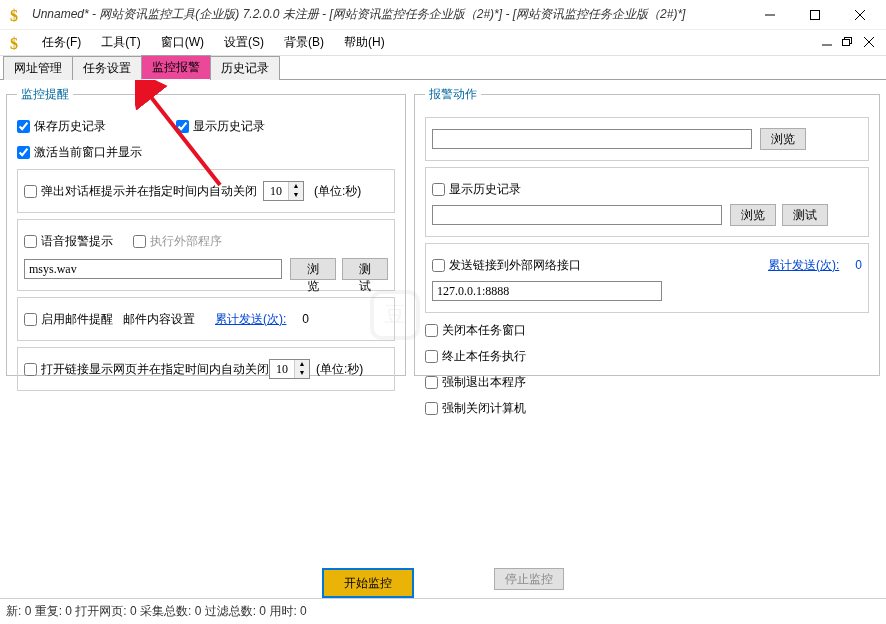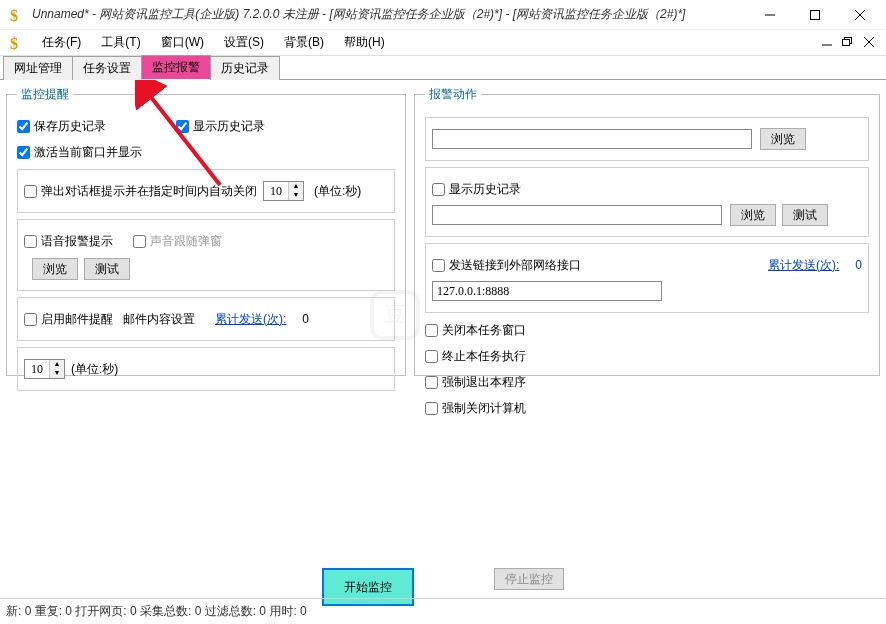--- a/index.html
+++ b/index.html
@@ -35,21 +35,21 @@
     input[type="checkbox"] { width: 13px; height: 13px; margin-right: 4px; vertical-align: middle; cursor: pointer; }
     label { display: inline-flex; align-items: center; cursor: pointer; }
     
     input[type="text"] { border: 1px solid #888; padding: 2px 4px; font-family: Liberation Serif, serif; font-size: 12px; height: 20px; }
     .spinner { display: inline-flex; border: 1px solid #888; height: 20px; }
     .spinner input { border: none; width: 24px; text-align: center; height: 18px; padding: 0; }
     .spinner .spbtns { display: flex; flex-direction: column; width: 15px; border-left: 1px solid #ccc; }
     .spinner .spb { flex: 1; font-size: 7px; line-height: 8px; text-align: center; background: #f0f0f0; cursor: pointer; }
     
     .btn { border: 1px solid #adadad; background: #e1e1e1; padding: 2px 10px; cursor: pointer; font-family: inherit; font-size: 12px; height: 22px; }
-    .btn.primary { background: #5eead4; border: 2px solid #0078d7; padding: 3px 20px; height: 38px; }
+    .btn.primary { background: #eab308; border: 2px solid #0078d7; padding: 3px 20px; height: 30px; }
     .btn.disabled { color: #888; cursor: default; }
     
     .link { color: #0046d5; text-decoration: underline; cursor: pointer; }
     .graylabel { color: #999; }
     
     .bottom-btns { display: flex; justify-content: center; gap: 80px; padding: 10px 0; }
     .statusbar { border-top: 1px solid #d0d0d0; padding: 4px 6px; font-size: 12px; color: #333; position: absolute; bottom: 0; left: 0; right: 0; }
     
     .dollar-icon { color: #d4a000; font-weight: bold; font-size: 16px; font-family: Georgia, serif; }
     
@@ -158,24 +158,25 @@
 
       <div class="sec">
         <div class="frow">
           <label>
               <input type="checkbox" style="">
               <span>语音报警提示</span>
             </label>
           <span style="width:20px"></span>
           <label class="graylabel">
               <input type="checkbox" style="">
-              <span>声音跟随弹窗</span>
+              <span>执行外部程序</span>
             </label>
         </div>
         <div class="frow" style="margin-top:6px;">
+          <input type="text" style="width: 260px;" value="msys.wav">
           <span style="width:8px"></span>
           <button class="btn">浏览</button>
           <span style="width:6px"></span>
           <button class="btn">测试</button>
         </div>
       </div>
 
       <div class="sec">
         <div class="frow">
           <label>
@@ -186,20 +187,24 @@
           <span>邮件内容设置</span>
           <span style="width:20px"></span>
           <span class="link">累计发送(次):</span>
           <span style="width:16px"></span>
           <span>0</span>
         </div>
       </div>
 
       <div class="sec">
         <div class="frow">
+          <label>
+              <input type="checkbox" style="">
+              <span>打开链接显示网页并在指定时间内自动关闭</span>
+            </label>
           <span class="spinner">
             <input type="text" value="10" style="">
             <span class="spbtns">
                 <span class="spb">▲</span>
                 <span class="spb">▼</span>
               </span>
           </span>
           <span style="width:6px"></span>
           <span>(单位:秒)</span>
         </div>

